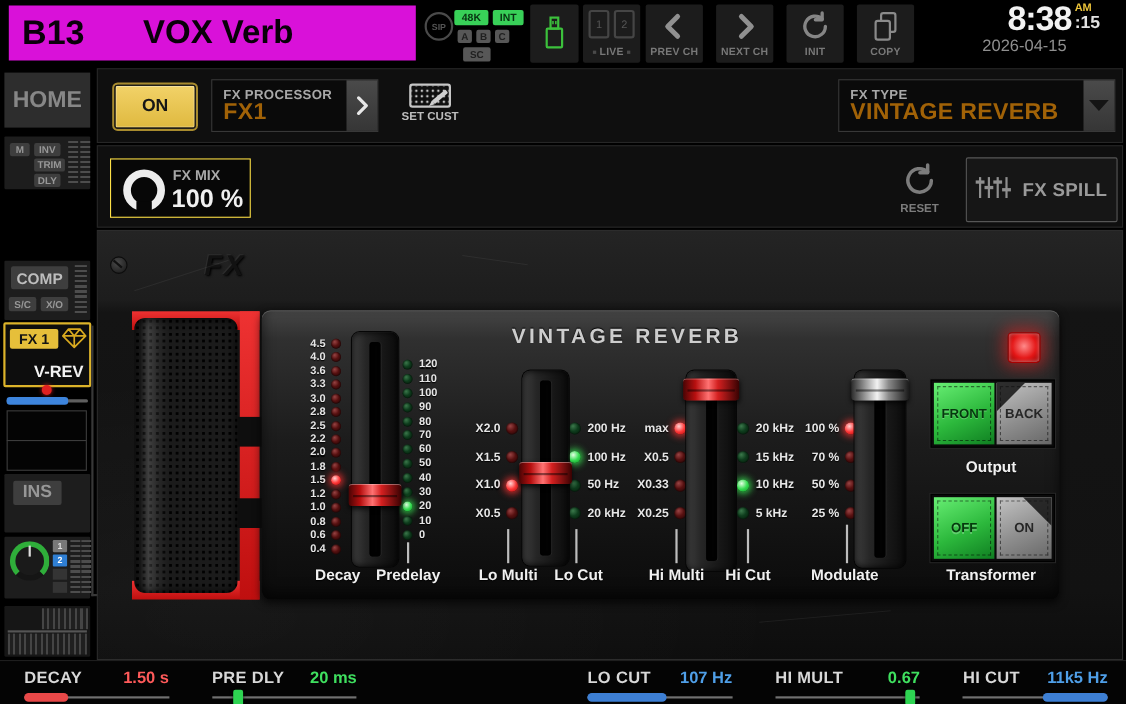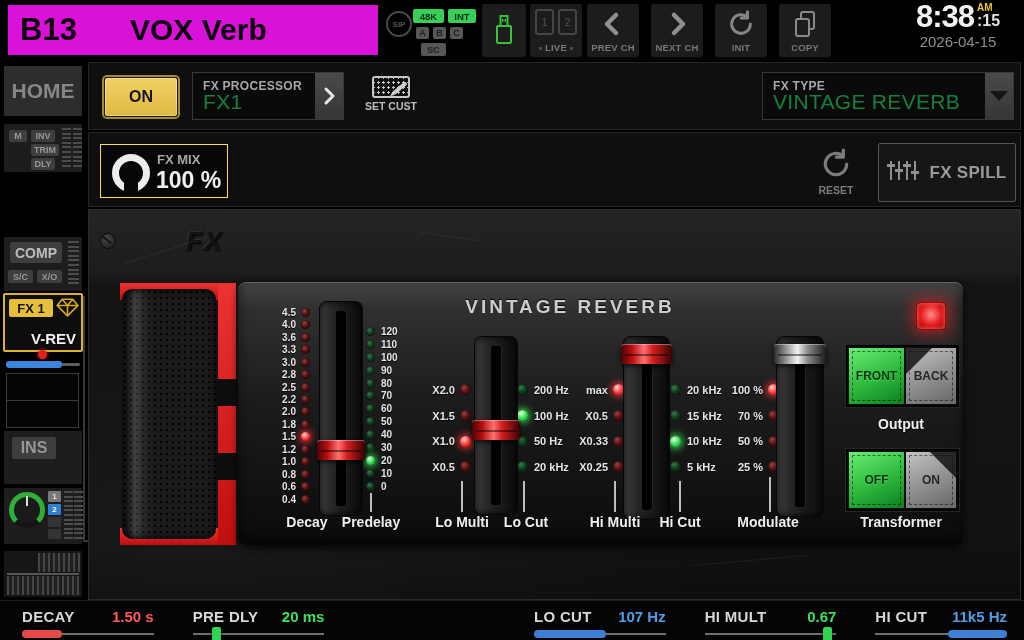--- a/index.html
+++ b/index.html
@@ -16,36 +16,36 @@
   .tico{position:absolute;left:0;top:5px;width:100%;display:flex;justify-content:center;}
   #sip-circ{left:386px;top:11px;width:22px;height:22px;border:2px solid #4a4a4a;border-radius:50%;
             color:#555;font-size:8px;font-weight:bold;display:flex;align-items:center;justify-content:center;}
   .gbadge{position:absolute;height:14px;background:#38d058;border-radius:2px;color:#083312;
           font-size:9.5px;font-weight:bold;display:flex;align-items:center;justify-content:center;}
   .slotb{position:absolute;height:12px;background:#575757;border-radius:2px;color:#202020;
          font-size:9px;font-weight:bold;display:flex;align-items:center;justify-content:center;}
   .card{width:15px;height:22px;border:2px solid #454545;border-radius:3px;color:#565656;font-size:10px;
         display:flex;align-items:center;justify-content:center;margin:0 2px;}
   .ldot{width:3px;height:3px;background:#4a4a4a;display:inline-block;margin:0 3px;vertical-align:middle;}
-  #clock{left:893px;top:2px;width:130px;height:58px;text-align:center;}
+  #clock{left:893px;top:2px;width:130px;height:58px;}
   #time-row{display:flex;justify-content:center;align-items:flex-start;}
   #time-main{font-size:31px;font-weight:bold;color:#f2f2f2;line-height:30px;letter-spacing:-1px;}
   #time-side{display:flex;flex-direction:column;align-items:flex-start;margin-left:3px;}
   #ampm{font-size:10px;font-weight:bold;color:#ecc43a;line-height:11px;}
   #secs{font-size:16px;font-weight:bold;color:#e2e2e2;line-height:15px;}
   #date{font-size:15px;color:#8f8f8f;margin-top:1px;}
 
   
   .hrow{position:absolute;left:88px;width:933px;background:#0f0f0f;border:1px solid #262626;box-sizing:border-box;}
   #on-btn{left:104px;top:77px;width:72px;height:38px;background:linear-gradient(180deg,#f2d268,#dfb93f);
           border:1px solid #1a1a1a;border-radius:3px;box-shadow:0 0 0 2px #a88b2e, inset 0 0 0 1px rgba(255,255,255,.35);
           color:#161616;font-weight:bold;font-size:16px;display:flex;align-items:center;justify-content:center;}
   .selbox{position:absolute;background:#0a0a0a;border:1px solid #383838;box-sizing:border-box;}
   .selbox .cap{position:absolute;left:10px;top:6px;font-size:12px;color:#a8a8a8;letter-spacing:.3px;font-weight:bold;}
-  .selbox .val{position:absolute;left:10px;bottom:5px;font-size:21px;font-weight:normal;color:#15803d;letter-spacing:.3px;}
+  .selbox .val{position:absolute;left:10px;bottom:5px;font-size:21px;font-weight:bold;color:#a16207;letter-spacing:.3px;}
   .seltab{position:absolute;right:0;top:0;bottom:0;width:28px;background:linear-gradient(180deg,#4a4a4a,#363636);
           display:flex;align-items:center;justify-content:center;}
   .dd-arrow{width:0;height:0;border-left:9px solid transparent;border-right:9px solid transparent;border-top:10px solid #141414;}
   #setcust{left:358px;top:74px;width:66px;height:46px;}
   #kb{position:absolute;left:14px;top:2px;width:34px;height:18px;border:2px solid #c6c6c6;border-radius:3px;
       background-image:radial-gradient(circle,#c6c6c6 1px,transparent 1.4px);background-size:5px 5px;background-position:2px 2px;}
   #pencil{position:absolute;left:34px;top:12px;width:16px;height:4px;background:#cfcfcf;transform:rotate(-40deg);border-radius:1px;}
   #pencil::after{content:'';position:absolute;left:-5px;top:0;border-top:2px solid transparent;border-bottom:2px solid transparent;border-right:5px solid #cfcfcf;}
   #setcust-lab{position:absolute;left:0;top:26px;width:100%;text-align:center;font-size:10.5px;font-weight:bold;color:#bdbdbd;}
 

